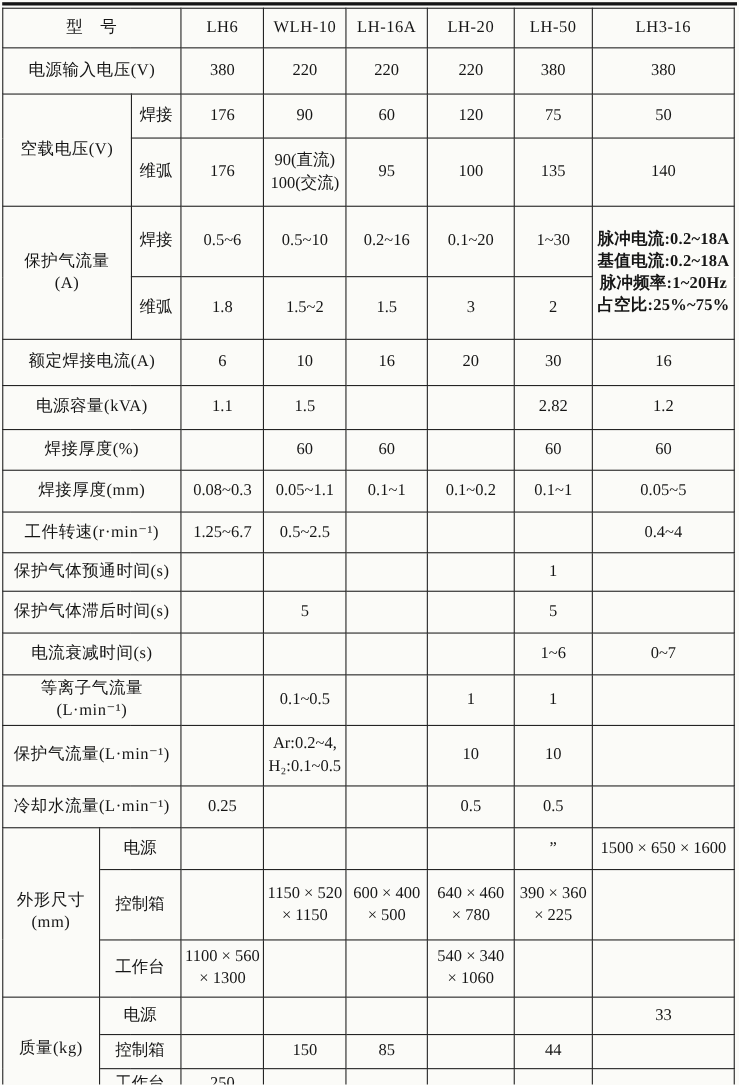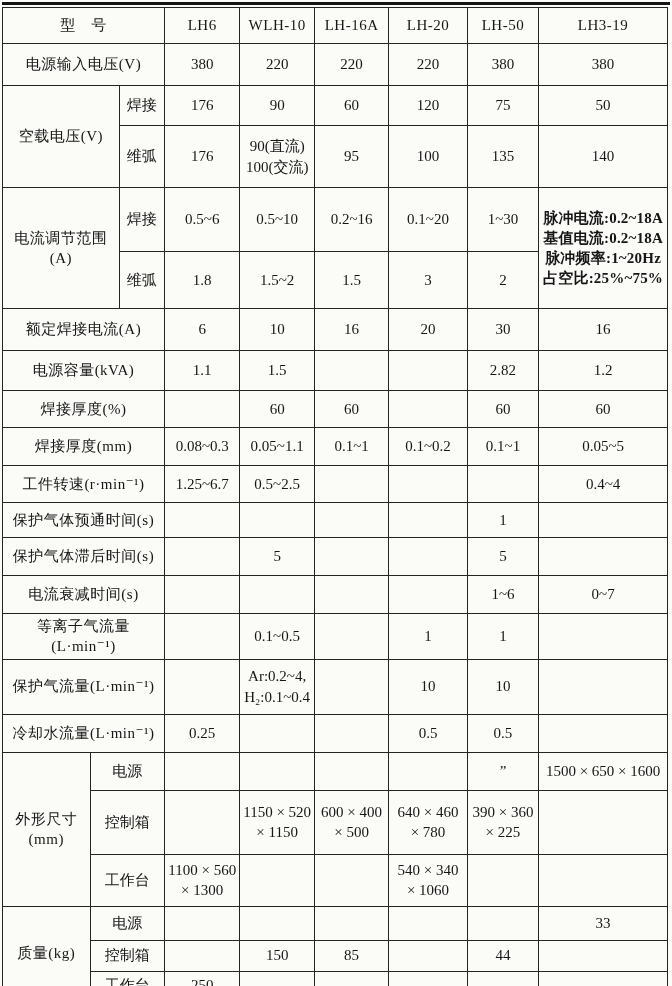--- a/index.html
+++ b/index.html
@@ -65,21 +65,21 @@
    </colgroup>
 
    <tbody>
           <tr style="height:36px">
      <td colspan="3" class="lbl">型　号</td>
      <td class="model">LH6</td>
      <td class="model">WLH-10</td>
      <td class="model">LH-16A</td>
      <td class="model">LH-20</td>
      <td class="model">LH-50</td>
-     <td class="model">LH3-19</td>
+     <td class="model">LH3-16</td>
    </tr>
 
    <tr style="height:42px">
      <td colspan="3" class="lbl">电源输入电压(V)</td>
      <td class="v">380</td>
      <td class="v">220</td>
      <td class="v">220</td>
      <td class="v">220</td>
      <td class="v">380</td>
      <td class="v">380</td>
@@ -101,21 +101,21 @@
      <td class="v">176</td>
      <td class="v twol">90(直流)
 100(交流)</td>
      <td class="v">95</td>
      <td class="v">100</td>
      <td class="v">135</td>
      <td class="v">140</td>
    </tr>
 
    <tr style="height:64px">
-     <td colspan="2" rowspan="2" class="lbl">电流调节范围
+     <td colspan="2" rowspan="2" class="lbl">保护气流量
 (A)</td>
      <td class="sub">焊接</td>
      <td class="v">0.5~6</td>
      <td class="v">0.5~10</td>
      <td class="v">0.2~16</td>
      <td class="v">0.1~20</td>
      <td class="v">1~30</td>
      <td rowspan="2" class="pulse">脉冲电流:0.2~18A
 基值电流:0.2~18A
 脉冲频率:1~20Hz
@@ -218,21 +218,21 @@
      <td class="v"></td>
      <td class="v">1</td>
      <td class="v">1</td>
      <td class="v"></td>
    </tr>
 
    <tr style="height:55px">
      <td colspan="3" class="lbl">保护气流量(L·min⁻¹)</td>
      <td class="v"></td>
      <td class="v twol">Ar:0.2~4,
-H₂:0.1~0.4</td>
+H₂:0.1~0.5</td>
      <td class="v"></td>
      <td class="v">10</td>
      <td class="v">10</td>
      <td class="v"></td>
    </tr>
 
    <tr style="height:38px">
      <td colspan="3" class="lbl">冷却水流量(L·min⁻¹)</td>
      <td class="v">0.25</td>
      <td class="v"></td>

